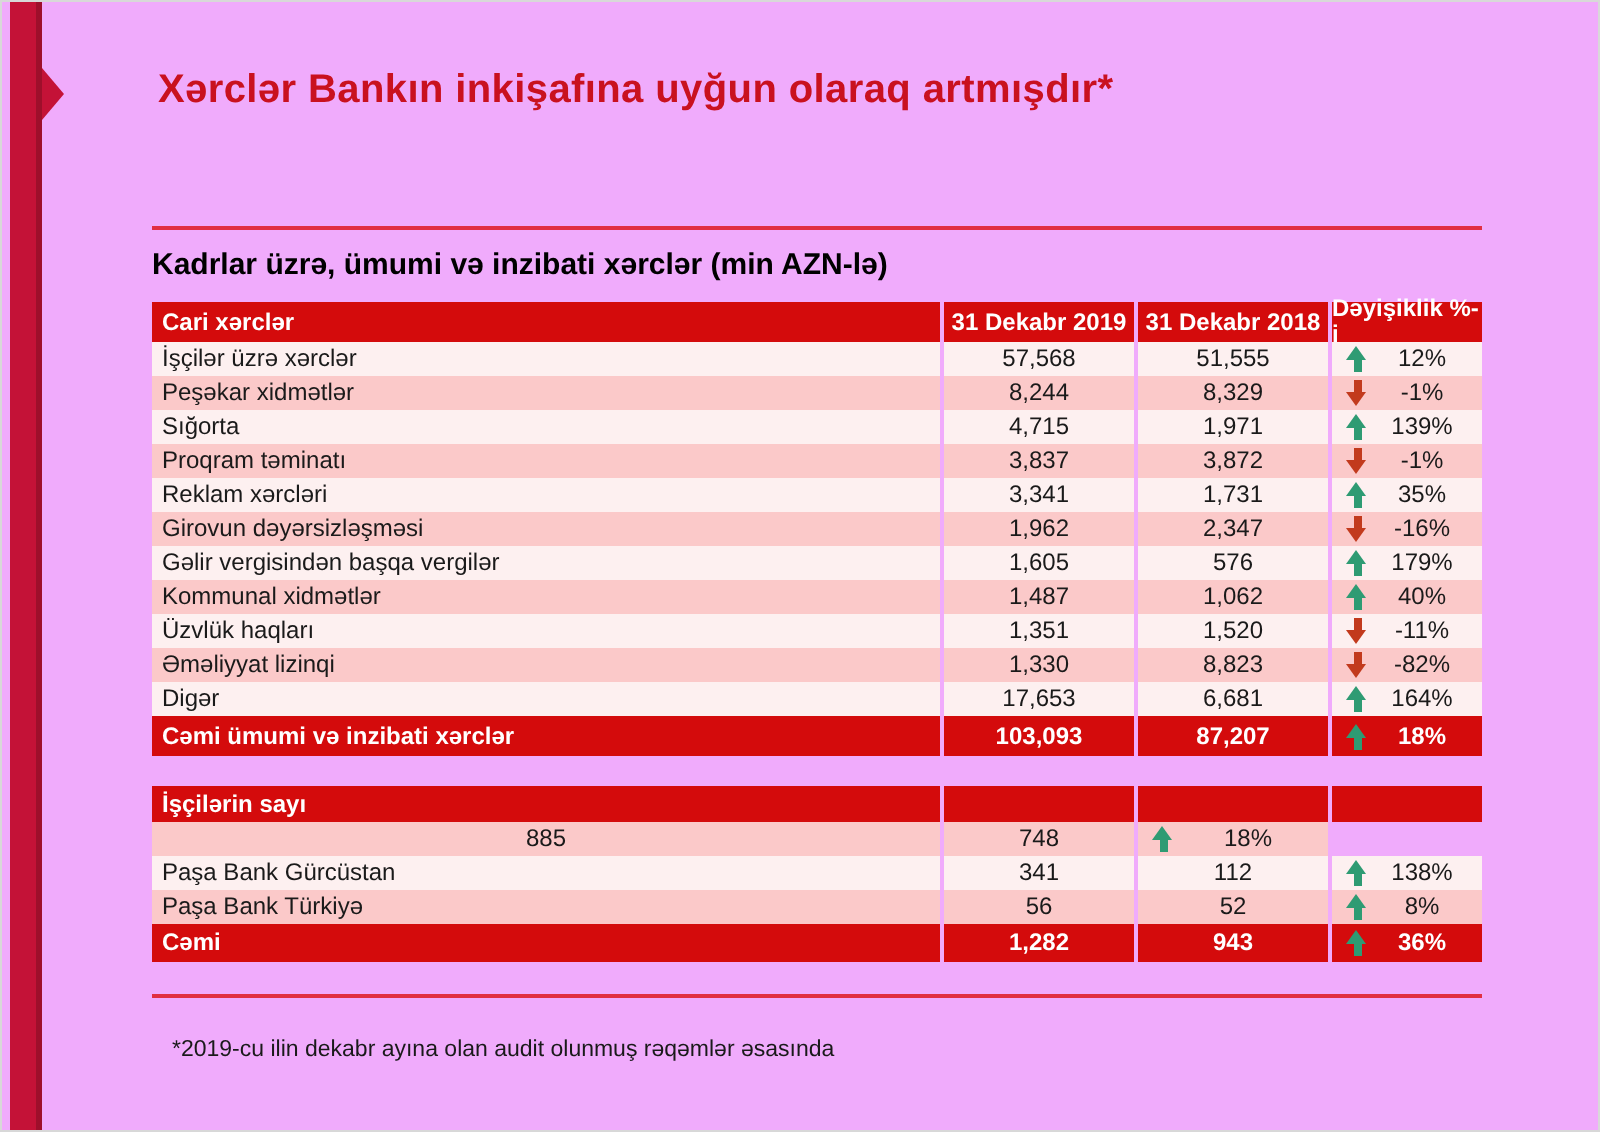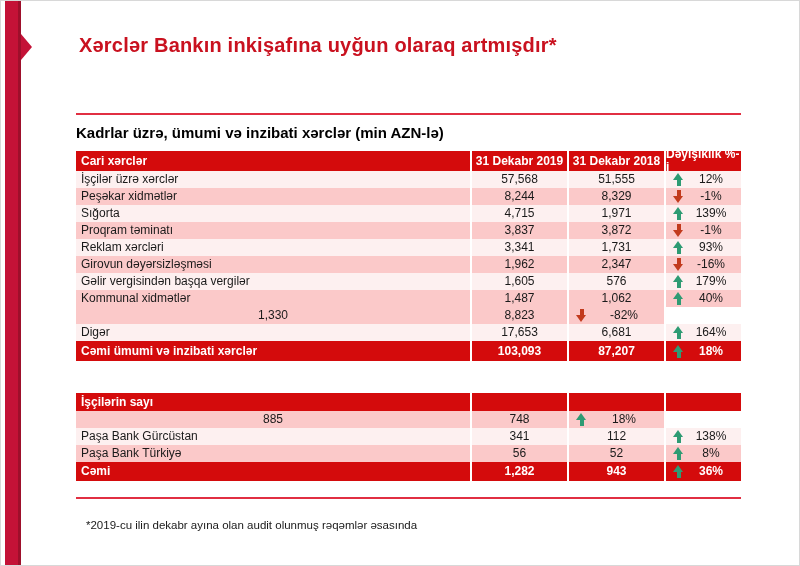--- a/index.html
+++ b/index.html
@@ -1,17 +1,17 @@
 <!DOCTYPE html>
 <html><head>
 <meta charset="utf-8">
 <style>
   html,body{margin:0;padding:0;background:#e9e9e9;}
   .slide{
-    position:relative;width:800px;height:566px;background:#ffffff;
+    position:relative;width:800px;height:566px;background:#f0abfc;
     font-family:"Liberation Sans", sans-serif;color:#1a1a1a;
     overflow:hidden;box-sizing:border-box;border:1px solid #d8d8d8;
   }
   
   .sidebar{position:absolute;left:4px;top:0;bottom:0;width:13px;background:#c41237;border-right:3px solid #9e0f2b;}
   .chevron{position:absolute;left:20px;top:33px;width:0;height:0;
     border-top:13px solid transparent;border-bottom:13px solid transparent;border-left:11px solid #c41237;}
   
   .title{position:absolute;left:78px;top:33px;font-size:20px;font-weight:bold;color:#c9111f;letter-spacing:.2px;}
   .rule{position:absolute;left:75px;width:665px;height:2px;background:#e12f42;}
@@ -98,21 +98,21 @@
         <span class="arrow down"></span>
         <span class="pct">-1%</span>
       </div>
     </div>
     <div class="trow r-light">
       <div class="c label">Reklam xərcləri</div>
       <div class="c num">3,341</div>
       <div class="c num">1,731</div>
       <div class="c chg">
         <span class="arrow up"></span>
-        <span class="pct">93%</span>
+        <span class="pct">35%</span>
       </div>
     </div>
     <div class="trow r-dark">
       <div class="c label">Girovun dəyərsizləşməsi</div>
       <div class="c num">1,962</div>
       <div class="c num">2,347</div>
       <div class="c chg">
         <span class="arrow down"></span>
         <span class="pct">-16%</span>
       </div>
@@ -128,21 +128,31 @@
     </div>
     <div class="trow r-dark">
       <div class="c label">Kommunal xidmətlər</div>
       <div class="c num">1,487</div>
       <div class="c num">1,062</div>
       <div class="c chg">
         <span class="arrow up"></span>
         <span class="pct">40%</span>
       </div>
     </div>
-    <div class="trow r-dark">
+    <div class="trow r-light">
+      <div class="c label">Üzvlük haqları</div>
+      <div class="c num">1,351</div>
+      <div class="c num">1,520</div>
+      <div class="c chg">
+        <span class="arrow down"></span>
+        <span class="pct">-11%</span>
+      </div>
+    </div>
+    <div class="trow r-dark">
+      <div class="c label">Əməliyyat lizinqi</div>
       <div class="c num">1,330</div>
       <div class="c num">8,823</div>
       <div class="c chg">
         <span class="arrow down"></span>
         <span class="pct">-82%</span>
       </div>
     </div>
     <div class="trow r-light">
       <div class="c label">Digər</div>
       <div class="c num">17,653</div>

